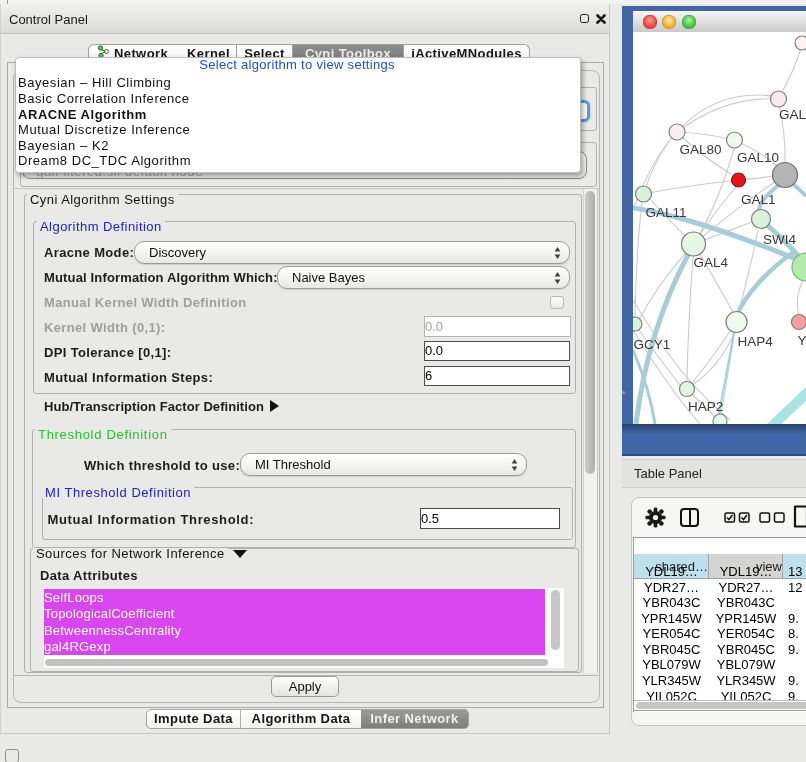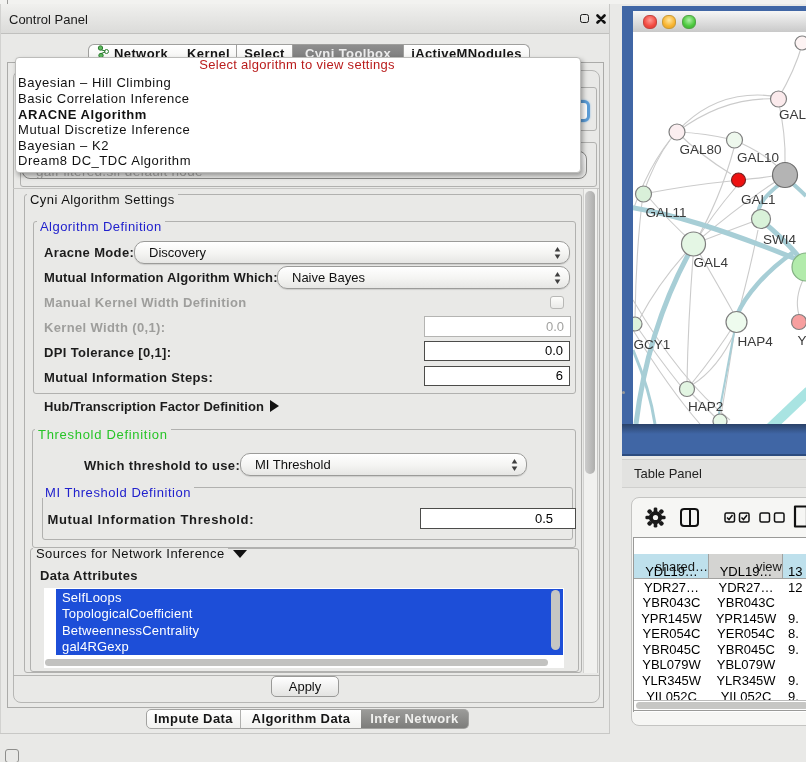--- a/index.html
+++ b/index.html
@@ -4,25 +4,25 @@
 html,body{margin:0;padding:0}
 body{width:806px;height:762px;overflow:hidden;background:#e9e9e7;font-family:"Liberation Sans",sans-serif;position:relative}
 .a{position:absolute}
 .lbl{position:absolute;font:bold 13px "Liberation Sans",sans-serif;color:#1c1c1c;white-space:nowrap;letter-spacing:0.35px}
 .dis{color:#9e9e9c}
 .gt{position:absolute;font:13px "Liberation Sans",sans-serif;white-space:nowrap;background:#e9e9e7;padding:0 3px;line-height:11px;letter-spacing:0.45px}
 .gbox{position:absolute;border:1px solid #b1b1af;border-radius:3px}
 .combo{position:absolute;border:1px solid #9b9b99;border-radius:10px;background:linear-gradient(#ffffff,#f4f4f2 55%,#e6e6e4);box-shadow:0 1px 1px rgba(0,0,0,0.12)}
 .combo .ct{position:absolute;left:14px;top:3px;font:13px "Liberation Sans",sans-serif;color:#111}
 .arr{position:absolute;right:8px;top:4.5px;width:7px;height:12px}
-.tf{position:absolute;background:#fff;font:13px "Liberation Sans",sans-serif;text-align:right}
+.tf{position:absolute;background:#fff;font:13px "Liberation Sans",sans-serif;}
 .tab{position:absolute;top:44px;height:18px;background:linear-gradient(#ffffff,#f1f1ef);border-top:1px solid #9f9f9d;border-right:1px solid #9f9f9d;font:bold 13px "Liberation Sans",sans-serif;color:#161616;text-align:center;line-height:18px;letter-spacing:0.4px}
 .btab{position:absolute;top:709px;height:18px;background:linear-gradient(#ffffff,#f1f1ef);border:1px solid #a2a2a0;border-left:none;font:bold 13px "Liberation Sans",sans-serif;color:#161616;text-align:center;line-height:18px;letter-spacing:0.4px}
 .pitem{position:absolute;left:18px;font:13px "Liberation Sans",sans-serif;color:#111;white-space:nowrap;letter-spacing:0.55px}
-.litem{position:absolute;left:56px;width:501px;height:17px;background:#1d4ed8;color:#fff;font:13px "Liberation Sans",sans-serif;line-height:17px;padding-left:6px;letter-spacing:0.2px}
+.litem{position:absolute;left:44px;width:501px;height:17px;background:#d946ef;color:#fff;font:13px "Liberation Sans",sans-serif;line-height:17px;padding-left:0;letter-spacing:0.2px}
 .hcell{position:absolute;top:554px;height:24px;border-right:1px solid #a2a2a0;font:13px "Liberation Sans",sans-serif;color:#1a1a1a;text-align:right;line-height:26px;text-indent:17px}
 .trow{position:absolute;font:13px "Liberation Sans",sans-serif;color:#000;text-align:center;white-space:nowrap}
 </style></head>
 <body>
 
 <div class="a" style="left:0;top:0;width:806px;height:4px;background:#f2f2f0"></div>
 <div class="a" style="left:7px;top:0;width:1px;height:4px;background:#9a9a98"></div>
 <div class="a" style="left:0;top:4px;width:610px;height:29px;background:linear-gradient(#f0f0ee,#dbdbd9);border-bottom:1px solid #c0c0be"></div>
 <div class="a" style="left:9px;top:12px;font:13px 'Liberation Sans',sans-serif;color:#1a1a1a">Control Panel</div>
 <div class="a" style="left:580px;top:14px;width:7px;height:7px;border:1.8px solid #1a1a1a;border-radius:2.5px"></div>
@@ -102,21 +102,21 @@
     <span class="ct">MI Threshold</span>
     <svg class="arr" viewBox="0 0 7 12">
       <path d="M3.5 0 L6.3 4.4 L0.7 4.4 Z" fill="#3e3e3e"></path>
       <path d="M3.5 12 L6.3 7.6 L0.7 7.6 Z" fill="#3e3e3e"></path>
     </svg>
   </div>
 
 <div class="gbox" style="left:42px;top:487px;width:529px;height:51px"></div>
 <div class="gt" style="left:42px;top:487px;color:#2121cd;letter-spacing:0.55px">MI Threshold Definition</div>
 <div class="lbl" style="left:47.5px;top:512px;letter-spacing:0.65px">Mutual Information Threshold:</div>
-<div class="tf" style="left:420px;top:508px;width:132px;height:19px;border:1.5px solid #4c4c4a;color:#000;line-height:19px;padding-right:22px">0.5</div>
+<div class="tf" style="left:420px;top:508px;width:132px;height:19px;border:1.5px solid #4c4c4a;color:#000;line-height:19px;padding-right:6px">0.5</div>
 
 <div class="gbox" style="left:30px;top:548px;width:547px;height:122px"></div>
 <div class="gt" style="left:33px;top:548px;color:#111">Sources for Network Inference</div>
 <svg class="a" style="left:233px;top:550px" width="14" height="8" viewBox="0 0 14 8">
     <path d="M0 0 L14 0 L7 8 Z" fill="#111"></path>
   </svg>
 <div class="lbl" style="left:40px;top:568px">Data Attributes</div>
 
 <div class="a" style="left:44px;top:588px;width:520px;height:80px;background:#fff;border:0"></div>
 <div class="litem" style="top:589px">SelfLoops</div>
@@ -126,21 +126,21 @@
 <div class="a" style="left:551px;top:590px;width:9px;height:60px;background:#c6c6c4;border-radius:5px"></div>
 <div class="a" style="left:45px;top:658.5px;width:503px;height:7px;background:#c2c2c0;border-radius:4px"></div>
 
 <div class="a" style="left:271px;top:676px;width:66px;height:19px;border:1px solid #9a9a98;border-radius:5px;background:linear-gradient(#ffffff,#e3e3e1);text-align:center;font:13px 'Liberation Sans',sans-serif;line-height:19px;color:#111">Apply</div>
 
 <div class="btab" style="left:146px;width:93px;border-left:1px solid #a2a2a0;border-radius:5px 0 0 5px">Impute Data</div>
 <div class="btab" style="left:240px;width:120px;border-left:1px solid #b0b0ae">Algorithm Data</div>
 <div class="btab" style="left:361px;width:107px;background:linear-gradient(#9b9b99,#7d7d7b);color:#f0f0ee;border-radius:0 5px 5px 0">Infer Network</div>
 
 <div class="a" style="left:15px;top:57px;width:564px;height:114px;background:#fff;border:1px solid #bcbcba;border-radius:4px;box-shadow:2px 3px 5px rgba(0,0,0,0.35)"></div>
-<div class="a" style="left:15px;top:57px;width:564px;text-align:center;font:13px 'Liberation Sans',sans-serif;color:#b91c1c;letter-spacing:0.3px">Select algorithm to view settings</div>
+<div class="a" style="left:15px;top:57px;width:564px;text-align:center;font:13px 'Liberation Sans',sans-serif;color:#1d4ed8;letter-spacing:0.3px">Select algorithm to view settings</div>
 <div class="pitem" style="top:74.5px">Bayesian – Hill Climbing</div>
 <div class="pitem" style="top:90.5px">Basic Correlation Inference</div>
 <div class="pitem" style="top:106.5px;font-weight:bold">ARACNE Algorithm</div>
 <div class="pitem" style="top:122px">Mutual Discretize Inference</div>
 <div class="pitem" style="top:137.5px">Bayesian – K2</div>
 <div class="pitem" style="top:153px">Dream8 DC_TDC Algorithm</div>
 
 <div class="a" style="left:622px;top:6px;width:184px;height:448px;background:#4066a5;border-bottom:2px solid #2d4c7f"></div>
 <div class="a" style="left:622px;top:424px;width:184px;height:10px;background:linear-gradient(#2a4268,#4066a5)"></div>
 <div class="a" style="left:633px;top:11px;width:173px;height:21px;background:linear-gradient(#f6f6f6,#c9c9c9);border-bottom:1px solid #979797"></div>

